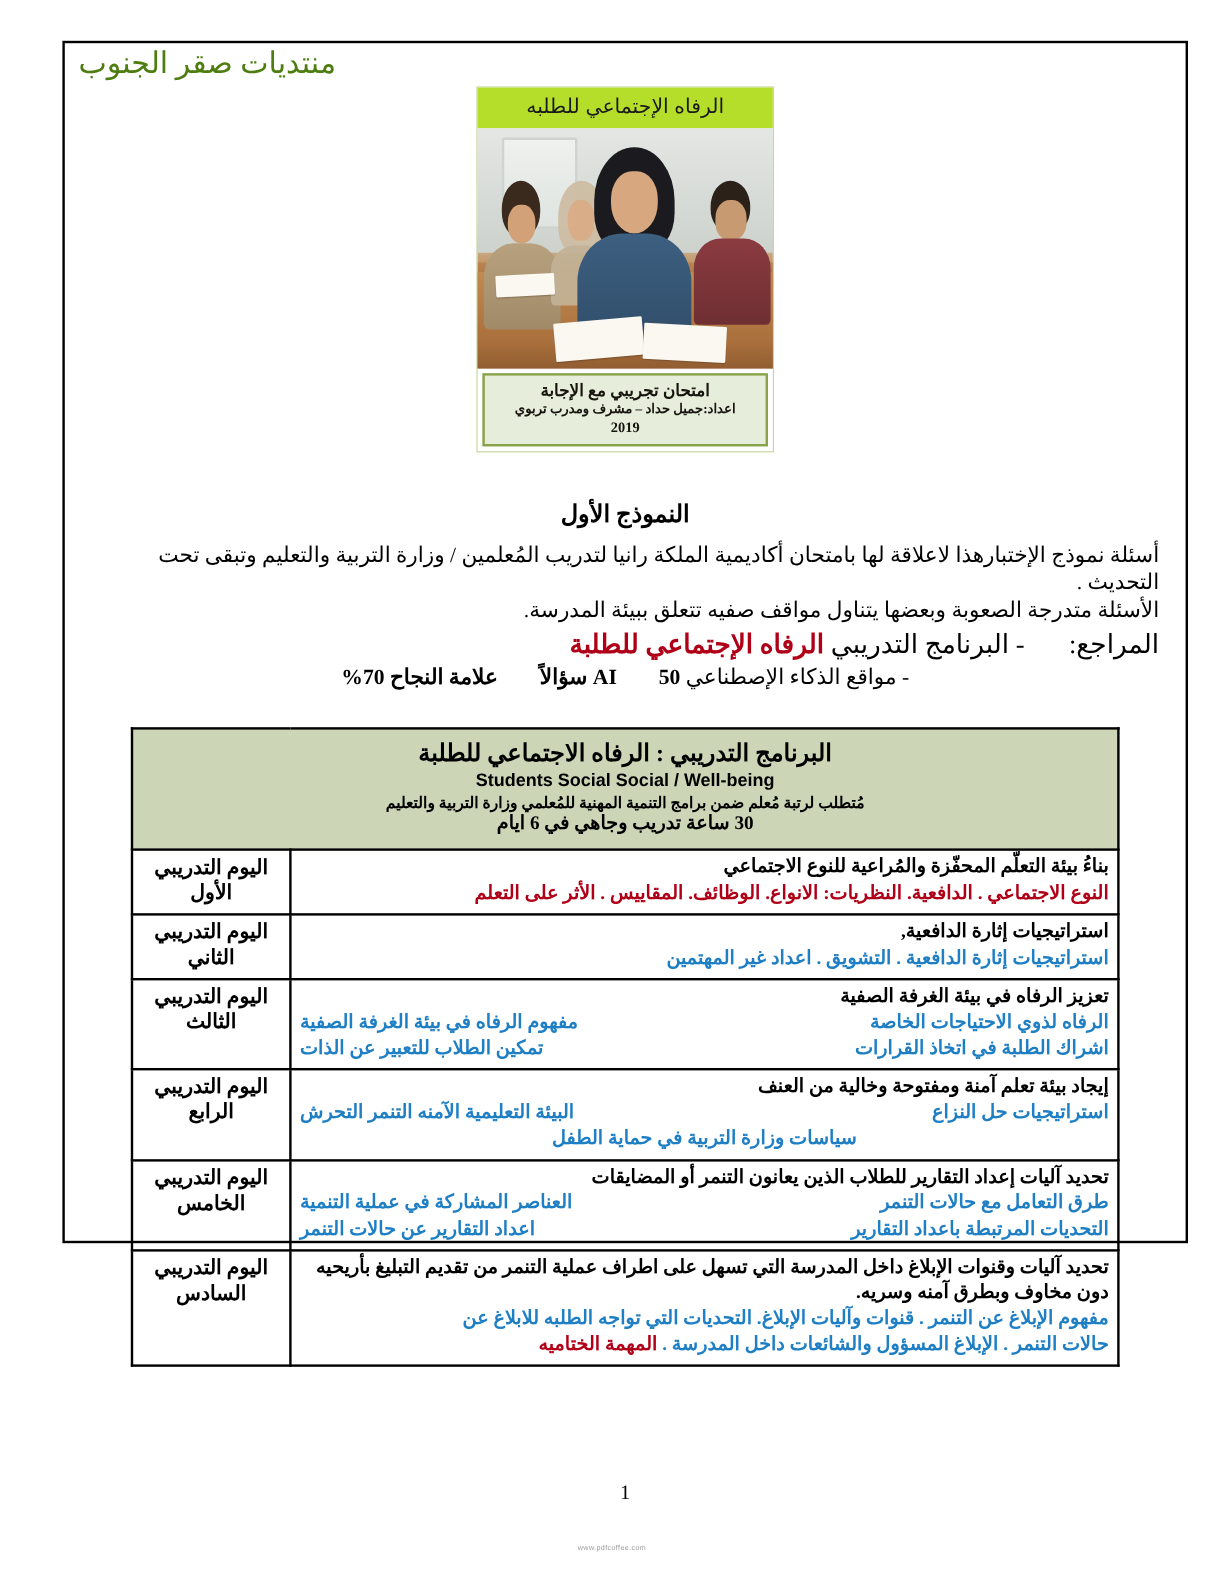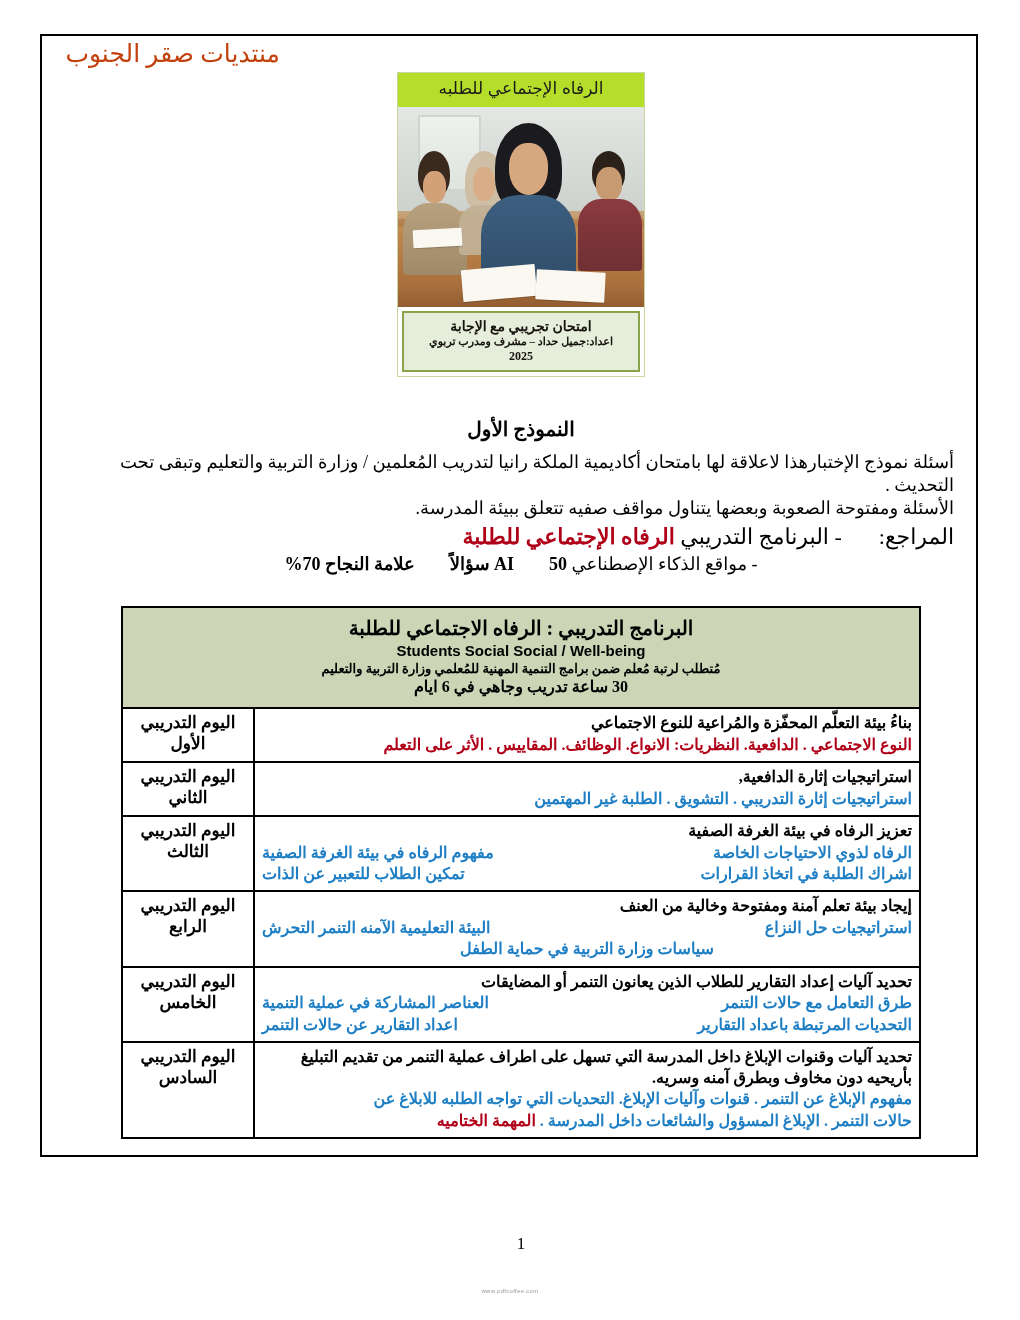--- a/index.html
+++ b/index.html
@@ -20,37 +20,36 @@
   
   .forum-header {
     position: absolute;
     top: 40px;
     right: 740px;
     left: 48px;
     text-align: right;
     font-family: "Liberation Serif", "DejaVu Serif", serif;
     font-size: 25px;
     font-weight: 400;
-    color: #c2410c;
+    color: #4d7c0f;
     line-height: 1.1;
     white-space: nowrap;
     z-index: 5;
   }
 
   
   .page {
     position: absolute;
-    left: 40px;
+    left: 52px;
     top: 34px;
     width: 938px;
-    height: 1123px;
+    height: 1002px;
     border: 2px solid #000000;
     box-sizing: border-box;
     background: transparent;
-    padding-left: 24px;
   }
 
   .page-inner {
     position: relative;
     width: 100%;
     height: 100%;
   }
 
   
   .poster-wrap {
@@ -370,29 +369,29 @@
               <div class="body"></div>
         </div>
         <div class="paper p3"></div>
         <div class="paper p1"></div>
         <div class="paper p2"></div>
       </div>
 
       <div class="poster-footer">
         <div class="pf-1">امتحان تجريبي مع الإجابة</div>
         <div class="pf-2">اعداد:جميل حداد – مشرف ومدرب تربوي</div>
-        <div class="pf-3">2025</div>
+        <div class="pf-3">2019</div>
       </div>
     </div>
   </div>
 
   <div class="intro">
     <div class="model-title">النموذج الأول</div>
     <div class="note-line">أسئلة نموذج الإختبارهذا لاعلاقة لها بامتحان أكاديمية الملكة رانيا لتدريب المُعلمين / وزارة التربية والتعليم وتبقى تحت التحديث .</div>
-    <div class="note-line">الأسئلة ومفتوحة الصعوبة وبعضها يتناول مواقف صفيه تتعلق ببيئة المدرسة.</div>
+    <div class="note-line">الأسئلة متدرجة الصعوبة وبعضها يتناول مواقف صفيه تتعلق ببيئة المدرسة.</div>
 
     <div class="refs-line">
       <span class="label">المراجع:</span>
       <span class="sp"></span>
       <span>- البرنامج التدريبي</span>
       <span class="red-bold">الرفاه الإجتماعي للطلبة</span>
     </div>
 
     <div class="refs-line2">
       <span>- مواقع الذكاء الإصطناعي</span>
@@ -425,21 +424,21 @@
           <td class="desc-cell">
             <div class="desc-main">بناءُ بيئة التعلّم المحفّزة والمُراعية للنوع الاجتماعي</div>
             <div class="sub-line sub-red">النوع الاجتماعي . الدافعية. النظريات: الانواع. الوظائف. المقاييس . الأثر على التعلم</div>
           </td>
           <td class="day-cell">اليوم التدريبي الأول</td>
         </tr>
 
         <tr>
           <td class="desc-cell">
             <div class="desc-main">استراتيجيات إثارة الدافعية,</div>
-            <div class="sub-line sub-blue">استراتيجيات إثارة التدريبي .  التشويق  .  الطلبة غير المهتمين</div>
+            <div class="sub-line sub-blue">استراتيجيات إثارة الدافعية .  التشويق  .  اعداد غير المهتمين</div>
           </td>
           <td class="day-cell">اليوم التدريبي الثاني</td>
         </tr>
 
         <tr>
           <td class="desc-cell">
             <div class="desc-main">تعزيز الرفاه في بيئة الغرفة الصفية</div>
             <div class="sub-line sub-blue two-col">
               <div>مفهوم الرفاه في بيئة الغرفة الصفية</div>
               <div>الرفاه لذوي الاحتياجات الخاصة</div>

